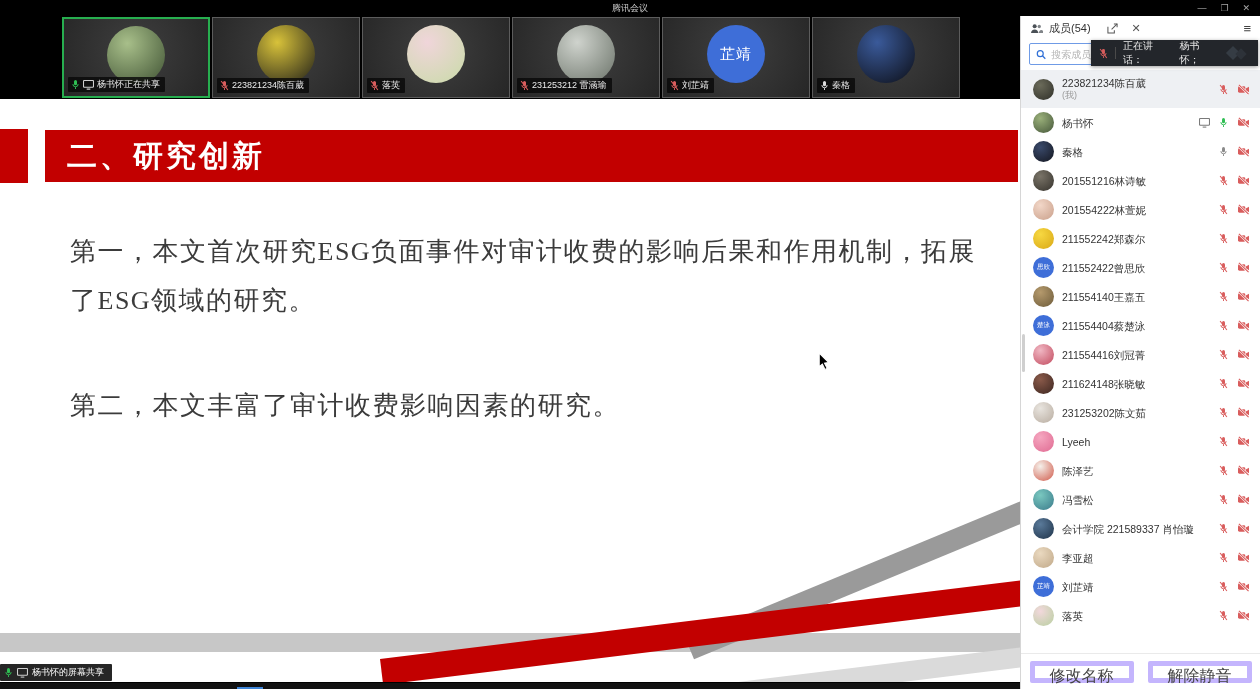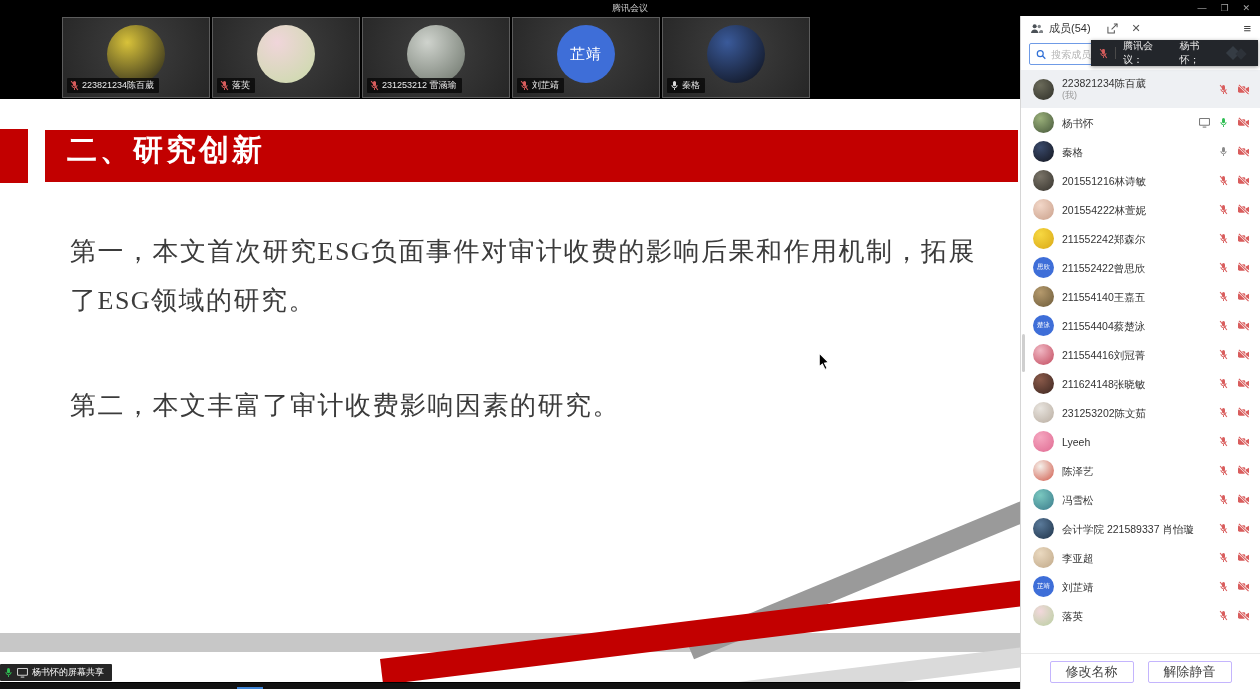--- a/index.html
+++ b/index.html
@@ -46,21 +46,21 @@
   .cam .slashw { stroke:#fff; stroke-width:2.4; }
   .cam .slashr { stroke:currentColor; stroke-width:1.3; }
 
   svg.monitor { width:11px; height:10px; }
 
   
   .share-area { position:relative; height:583px; background:#fff; overflow:hidden;
                 font-family:"Liberation Serif", serif; }
   .red-block { position:absolute; left:0; top:30px; width:28px; height:54px; background:var(--red); }
   .banner { position:absolute; left:45px; top:31px; right:2px; height:52px; background:var(--red);
-            display:flex; align-items:flex-start; }
+            display:flex; align-items:center; }
   .banner span { color:#fff; font-size:30px; font-weight:bold; letter-spacing:3px;
                  font-family:"Liberation Sans", sans-serif; padding-left:22px; }
   .slide-body { position:absolute; left:70px; top:128px; width:908px; }
   .slide-body p { font-size:26px; color:#3b3b3b; letter-spacing:1.5px; line-height:49px; }
   .slide-body p + p { margin-top:56px; }
 
   .band { position:absolute; left:0; top:534px; width:100%; height:19px; background:#c7c7c7; z-index:1; }
   .stripe { position:absolute; z-index:2; }
   .stripe.light2 { left:600px; top:600px; width:560px; height:20px; background:#dadada;
                    transform:rotate(-7deg); transform-origin:left top; }
@@ -113,42 +113,58 @@
              display:flex; align-items:center; justify-content:center; }
   .mavatar.initials { font-size:6.5px; }
   .mname { display:flex; flex-direction:column; line-height:12px; min-width:0; }
   .mname .nm { font-size:10.5px; color:#333; white-space:nowrap; overflow:hidden; text-overflow:ellipsis; }
   .mname .sub { font-size:9px; color:#999; }
   .ricons { margin-left:auto; display:flex; align-items:center; gap:9px; flex-shrink:0; }
   .ricons .monitor { color:#7a7a7a; }
 
   .sb-footer { height:36px; border-top:1px solid #eaeaea; display:flex; align-items:center;
                justify-content:center; gap:14px; background:#fff; }
-  .sb-footer button { height:22px; padding:0 15px; font-size:13px; color:#444; background:#fff;
-                      border:1px solid #c4b5fd; border-radius:2px; font-family:"Liberation Sans",sans-serif; }
+  .sb-footer button { height:22px; padding:0 15px; font-size:16px; color:#444; background:#fff;
+                      border:5px solid #c4b5fd; border-radius:2px; font-family:"Liberation Sans",sans-serif; }
   :root { --red:#c20000; }
 </style>
 </head>
 <body>
 
 <div class="app">
 
   <div class="titlebar">
     <span class="title">腾讯会议</span>
     <div class="win-controls">
       <span>—</span>
       <span>❐</span>
       <span>✕</span>
     </div>
   </div>
 
   <div class="content">
     <div class="left">
 
       <div class="filmstrip">
+  <div class="tile active">
+    <div class="tavatar" style="background: radial-gradient(circle at 35% 30%, rgb(168, 191, 138), rgb(63, 82, 51));"></div>
+    <div class="tlabel">
+      <svg class="mic mic-on" viewBox="0 0 12 14">
+        <rect x="4" y="1" width="4" height="7" rx="2"></rect>
+        <path class="arc" d="M2.5 6.5a3.5 3.5 0 0 0 7 0"></path>
+                <path class="stem" d="M6 10.5v2.5"></path>
+        <line class="slash" x1="1.5" y1="1" x2="10.5" y2="13"></line>
+      </svg>
+      <svg class="monitor" viewBox="0 0 12 11" fill="none" stroke="#cfcfcf" stroke-width="1.2">
+        <rect x="0.5" y="0.5" width="11" height="7.5" rx="1"></rect>
+                <path d="M4 10h4"></path>
+      </svg>
+      <span>杨书怀正在共享</span>
+    </div>
+  </div>
 
   <div class="tile">
     <div class="tavatar" style="background: radial-gradient(circle at 35% 30%, rgb(216, 194, 58), rgb(31, 30, 24));"></div>
     <div class="tlabel">
       <svg class="mic mic-muted" viewBox="0 0 12 14">
         <rect x="4" y="1" width="4" height="7" rx="2"></rect>
         <path class="arc" d="M2.5 6.5a3.5 3.5 0 0 0 7 0"></path>
                 <path class="stem" d="M6 10.5v2.5"></path>
         <line class="slash" x1="1.5" y1="1" x2="10.5" y2="13"></line>
       </svg>
@@ -285,21 +301,21 @@
       </div>
 
       <div class="toast">
         <svg class="mic mic-muted" viewBox="0 0 12 14" style="width:9px;height:11px;">
           <rect x="4" y="1" width="4" height="7" rx="2"></rect>
           <path class="arc" d="M2.5 6.5a3.5 3.5 0 0 0 7 0"></path>
             <path class="stem" d="M6 10.5v2.5"></path>
           <line class="slash" x1="1.5" y1="1" x2="10.5" y2="13"></line>
         </svg>
         <span class="tdiv"></span>
-        <span>腾讯会议：</span>
+        <span>正在讲话：</span>
         <span>杨书怀；</span>
         <span class="logo">
             <i></i>
             <i></i>
           </span>
       </div>
 
       <div class="member-list">
   <div class="row selected">
     <div class="mavatar" style="background: radial-gradient(circle at 35% 30%, rgb(107, 107, 90), rgb(46, 46, 40));"></div>

